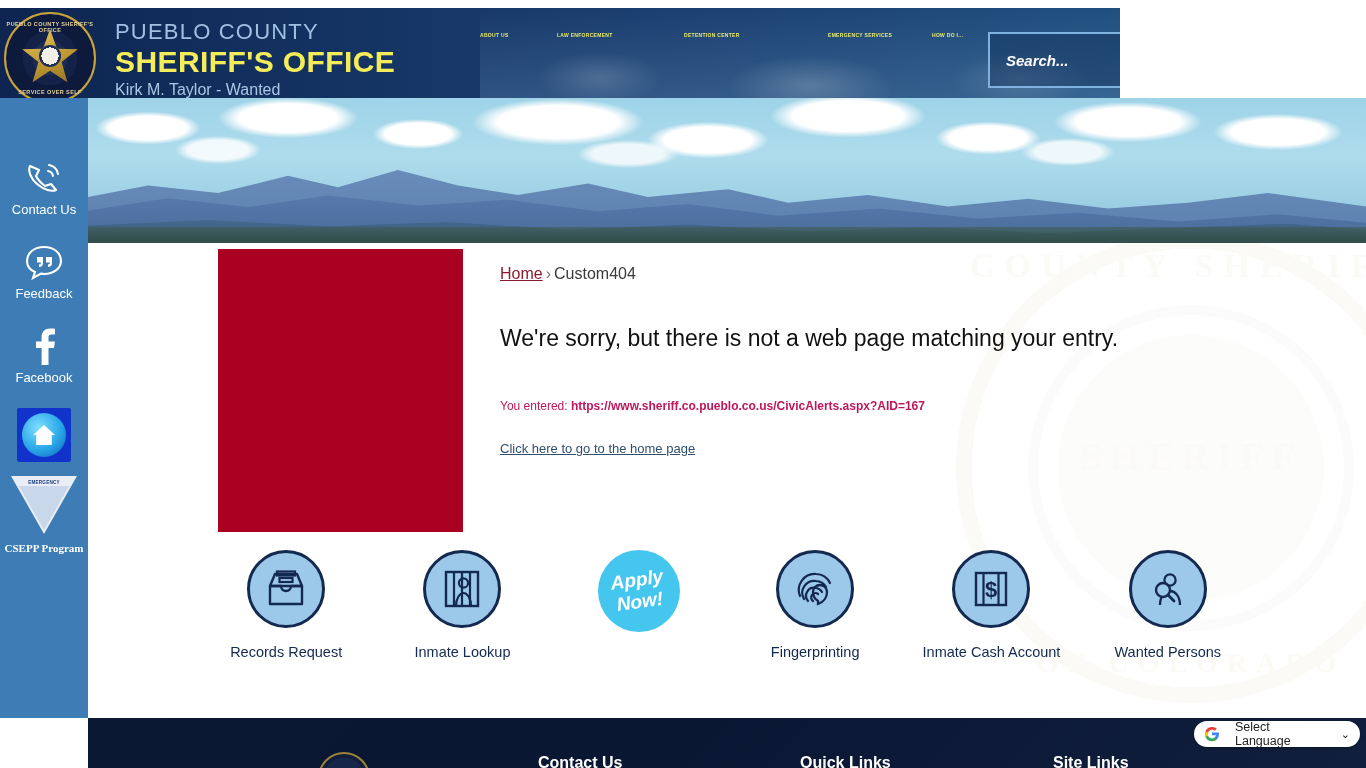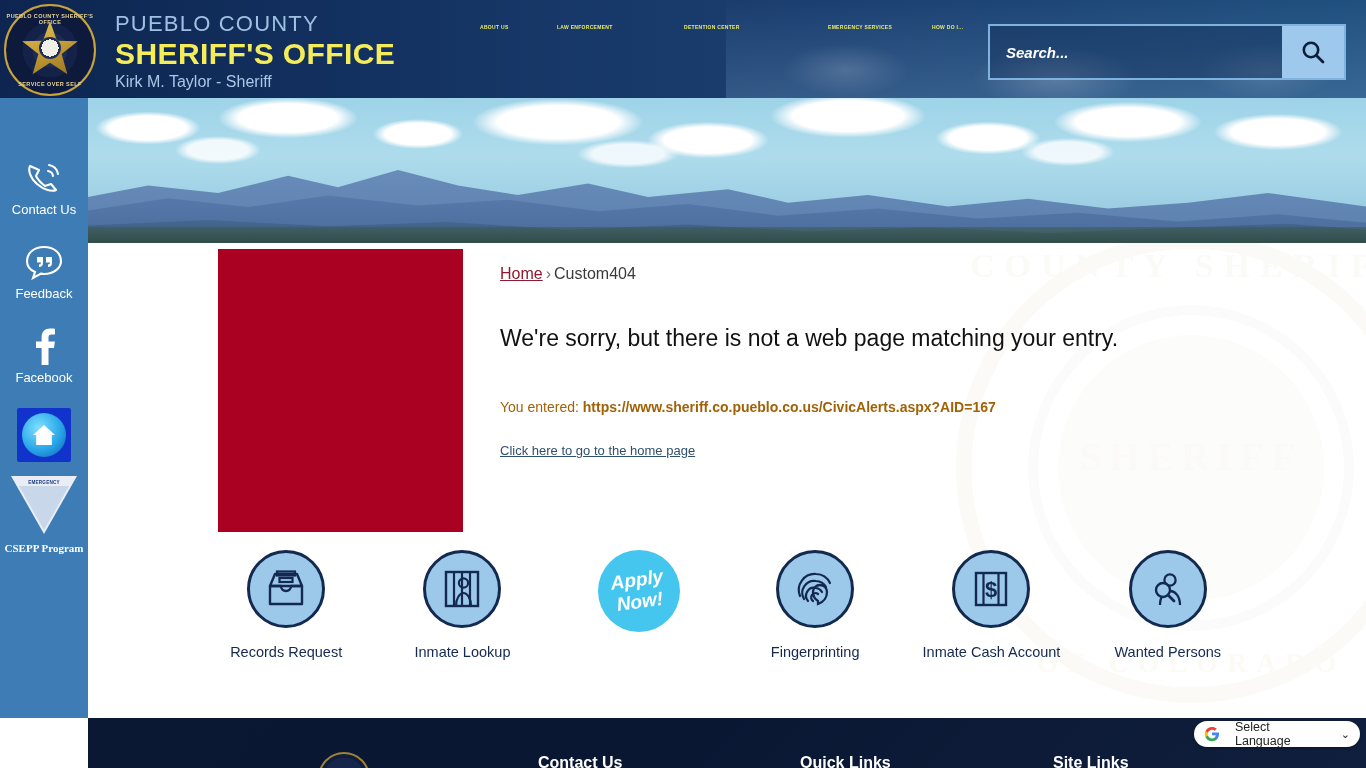--- a/index.html
+++ b/index.html
@@ -7,21 +7,21 @@
   html, body {
     width: 1366px; height: 768px;
     overflow: hidden;
     font-family: "Liberation Sans", sans-serif;
     background: #ffffff;
   }
   #page { position: relative; width: 1366px; height: 768px; overflow: hidden; }
 
   
   #header {
-    position: absolute; left: 0; top: 0; width: 1366px; height: 98px;
+    position: absolute; left: 0; top: 8px; width: 1120px; height: 98px;
     background: linear-gradient(90deg, #0d2550 0%, #153565 35%, #1b3f70 60%, #20507f 100%);
     overflow: hidden;
   }
   #header .hdr-sky {
     position: absolute; right: 0; top: 0; width: 640px; height: 98px;
     background:
       radial-gradient(ellipse 90px 38px at 120px 70px, rgba(255,255,255,.16), rgba(255,255,255,0) 70%),
       radial-gradient(ellipse 120px 44px at 330px 78px, rgba(255,255,255,.20), rgba(255,255,255,0) 70%),
       radial-gradient(ellipse 100px 40px at 540px 72px, rgba(255,255,255,.14), rgba(255,255,255,0) 70%),
       linear-gradient(180deg, rgba(30,70,120,0) 0%, rgba(120,165,205,.28) 100%);
@@ -204,21 +204,21 @@
     background: #aa0022;
   }
 
   #article { position: absolute; left: 412px; top: 22px; width: 700px; }
   #breadcrumb { font-size: 16px; color: #3a3a3a; margin-bottom: 40px; }
   #breadcrumb a { color: #8c1b2f; text-decoration: underline; cursor: pointer; }
   #breadcrumb .sep { color: #777; margin: 0 3px; }
   #sorry-heading {
     font-size: 23px; font-weight: normal; color: #111; line-height: 30px; margin-bottom: 46px;
   }
-  #entered-line { font-size: 14px; color: #a16207; margin-bottom: 26px; }
+  #entered-line { font-size: 12px; color: #be185d; margin-bottom: 26px; }
   #entered-line .url { font-weight: bold; }
   #home-link {
     font-size: 13px; color: #2f4f6e; text-decoration: underline; cursor: pointer;
   }
 
   
   #quicklinks {
     position: absolute; left: 88px; top: 550px; width: 1278px; height: 150px;
     display: flex; align-items: flex-start; justify-content: space-around; padding: 0 110px;
   }
@@ -272,21 +272,21 @@
 
     <div id="logo-badge">
       <div class="ring-top">PUEBLO COUNTY SHERIFF'S OFFICE</div>
       <div class="star"></div>
       <div class="ring-bot">SERVICE OVER SELF</div>
     </div>
 
     <div id="brand">
       <div class="line1">PUEBLO COUNTY</div>
       <div class="line2">SHERIFF'S OFFICE</div>
-      <div class="line3">Kirk M. Taylor - Sheriff</div>
+      <div class="line3">Kirk M. Taylor - Wanted</div>
     </div>
 
     <nav id="topnav">
       <span class="nav-item" style="left:10px">ABOUT US</span>
       <span class="nav-item" style="left:87px">LAW ENFORCEMENT</span>
       <span class="nav-item" style="left:214px">DETENTION CENTER</span>
       <span class="nav-item" style="left:358px">EMERGENCY SERVICES</span>
       <span class="nav-item" style="left:462px">HOW DO I...</span>
     </nav>
 

